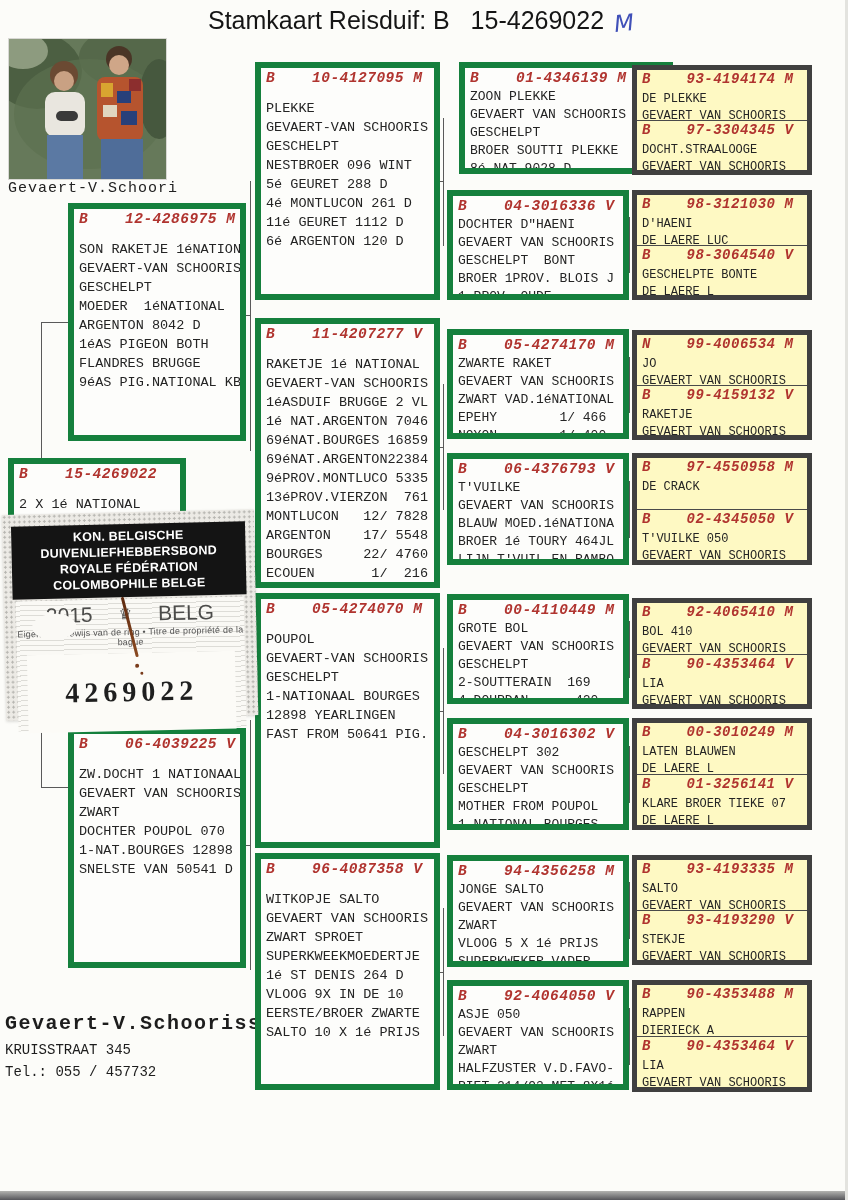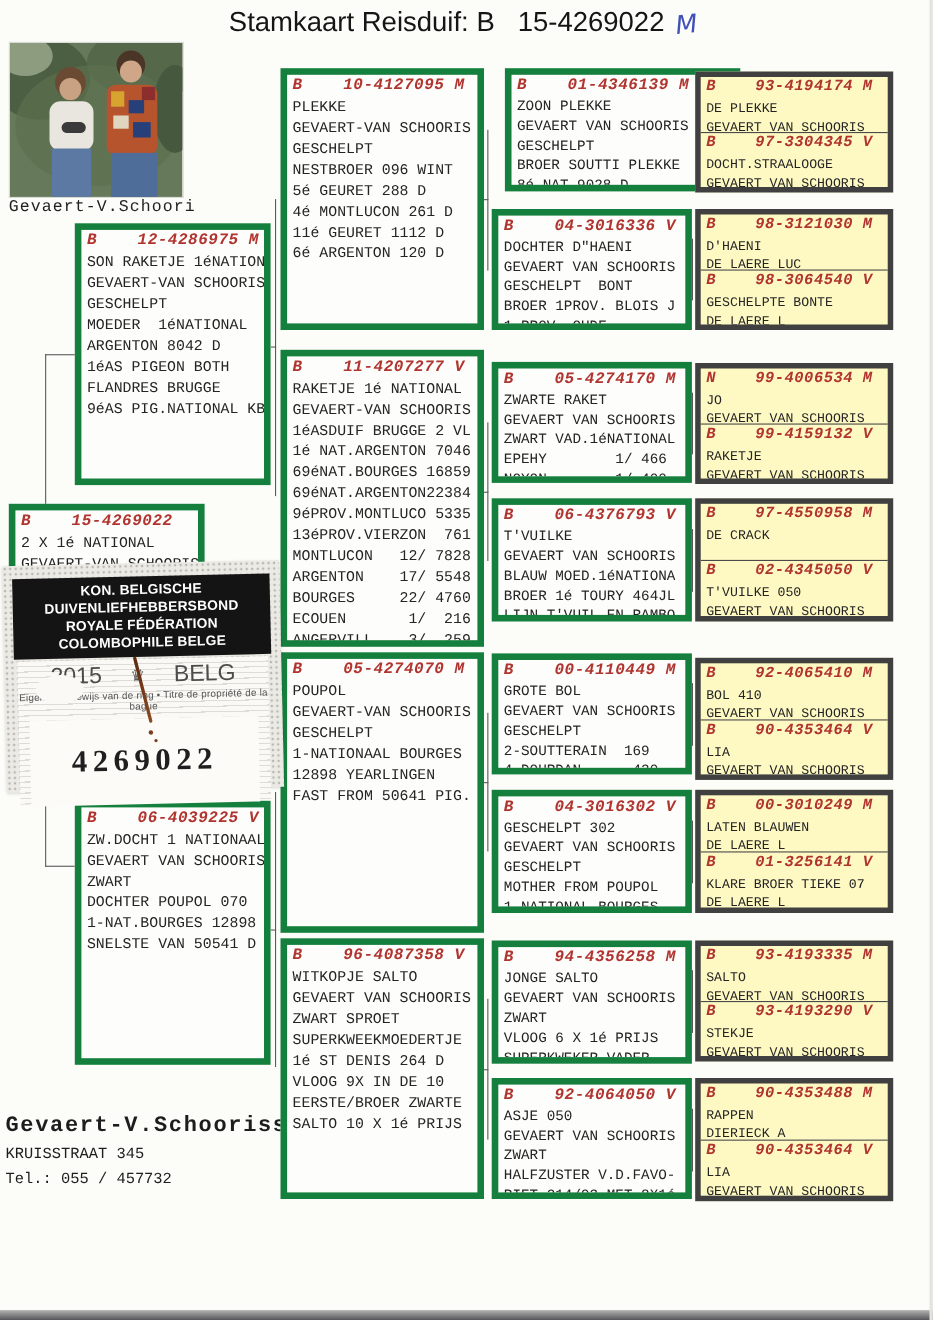--- a/index.html
+++ b/index.html
@@ -14,21 +14,21 @@
   
   .photo{position:absolute;left:8px;top:38px;width:157px;height:140px;overflow:hidden;
          border:1px solid #d8d8d4;}
   .photo-caption{position:absolute;left:8px;top:180px;font-size:15px;letter-spacing:1px;
          color:#222;white-space:pre;}
   
   .box{position:absolute;background:#fdfdfb;border:6px solid #15803d;box-sizing:border-box;
        padding:2px 5px;z-index:2;overflow:hidden;}
   .ring{font-style:italic;font-weight:bold;font-size:14.5px;color:#b0342f;
         white-space:pre;letter-spacing:.5px;}
-  .body{font-size:13.5px;line-height:19px;color:#242424;white-space:pre;margin-top:3px;}
+  .body{font-size:13.5px;line-height:19px;color:#242424;white-space:pre;margin-top:13px;}
   .g3 .body{font-size:13px;line-height:18px;margin-top:2px;}
   .pair{position:absolute;border:5px solid #404040;box-sizing:border-box;background:#fef9c3;z-index:2;}
   .cell{height:50%;box-sizing:border-box;padding:1px 5px;overflow:hidden;}
   .cell + .cell{border-top:1px solid #4a4a4a;}
   .cell .ring{font-size:14px;}
   .cell .body{font-size:12px;line-height:17px;margin-top:4px;}
   
   .vl,.hl{position:absolute;background:#5a5a5a;z-index:1;}
   .vl{width:1px;} .hl{height:1px;}
   
@@ -242,21 +242,21 @@
 GEVAERT VAN SCHOORIS
 GESCHELPT
 MOTHER FROM POUPOL
 1 NATIONAL BOURGES</div>
 </div>
 <div class="box g3" style="left:447px;top:855px;width:182px;height:112px">
   <div class="ring">B    94-4356258 M</div>
   <div class="body">JONGE SALTO
 GEVAERT VAN SCHOORIS
 ZWART
-VLOOG 6 X 1é PRIJS
+VLOOG 5 X 1é PRIJS
 SUPERKWEKER VADER</div>
 </div>
 <div class="box g3" style="left:447px;top:980px;width:182px;height:110px">
   <div class="ring">B    92-4064050 V</div>
   <div class="body">ASJE 050
 GEVAERT VAN SCHOORIS
 ZWART
 HALFZUSTER V.D.FAVO-
 RIET 214/93 MET 8X1é</div>
 </div>

